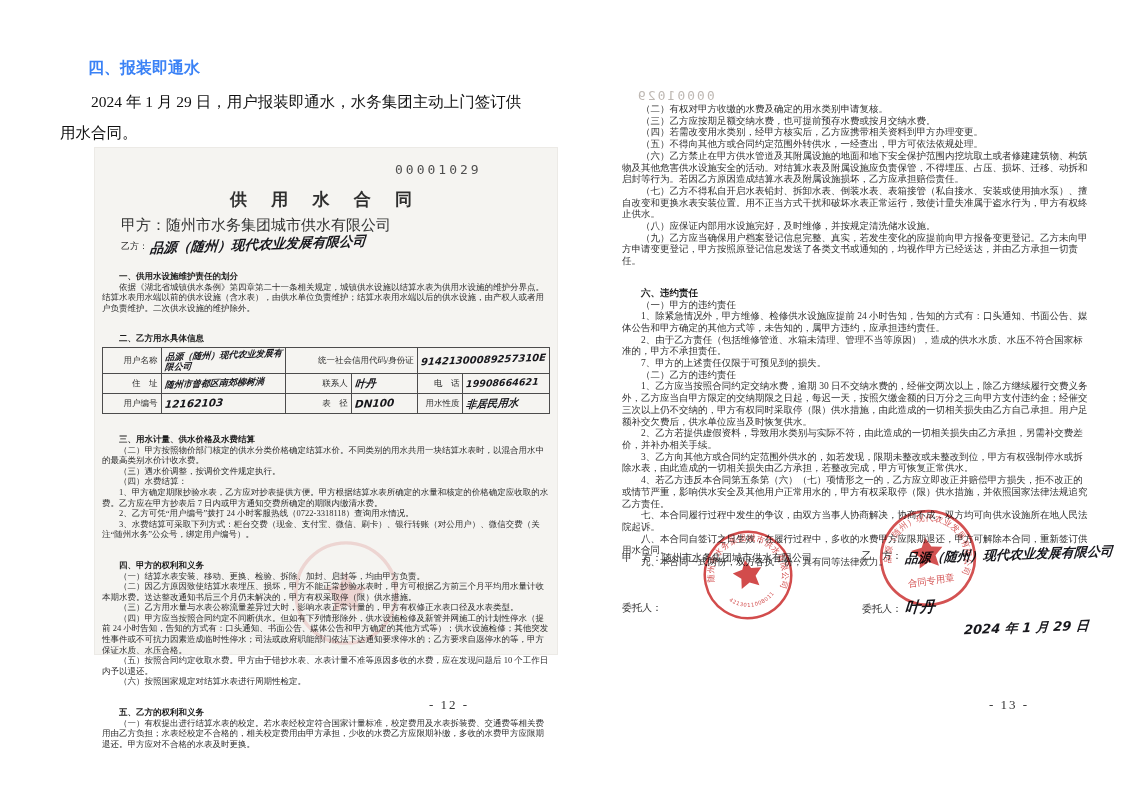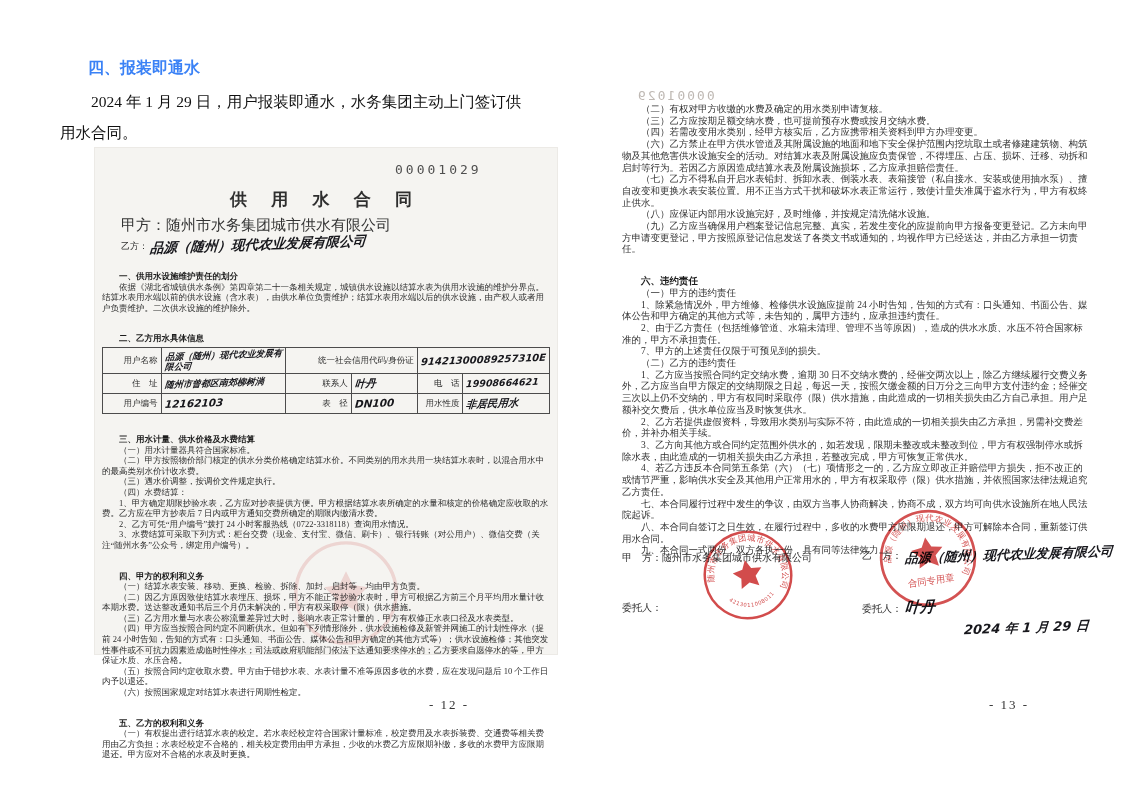--- a/index.html
+++ b/index.html
@@ -92,21 +92,20 @@
           <td class="lb">表　径</td>
           <td><span class="hw tv">DN100</span></td>
           <td class="lb">用水性质</td>
           <td><span class="hw tv">非居民用水</span></td>
         </tr>
       </tbody>
         </table>
 
       <div>
           <div class="cpara p-h">三、用水计量、供水价格及水费结算</div>
-          <div class="cpara">（一）用水计量器具符合国家标准。</div>
           <div class="cpara">（二）甲方按照物价部门核定的供水分类价格确定结算水价。不同类别的用水共用一块结算水表时，以混合用水中的最高类别水价计收水费。</div>
           <div class="cpara">（三）遇水价调整，按调价文件规定执行。</div>
           <div class="cpara">（四）水费结算：</div>
           <div class="cpara">1、甲方确定期限抄验水表，乙方应对抄表提供方便。甲方根据结算水表所确定的水量和核定的价格确定应收取的水费。乙方应在甲方抄表后 7 日内或甲方通知交费所确定的期限内缴清水费。</div>
           <div class="cpara">2、乙方可凭“用户编号”拨打 24 小时客服热线（0722-3318118）查询用水情况。</div>
           <div class="cpara">3、水费结算可采取下列方式：柜台交费（现金、支付宝、微信、刷卡）、银行转账（对公用户）、微信交费（关注“随州水务”公众号，绑定用户编号）。</div>
           <div class="cpara p-h">四、甲方的权利和义务</div>
           <div class="cpara">（一）结算水表安装、移动、更换、检验、拆除、加封、启封等，均由甲方负责。</div>
           <div class="cpara">（二）因乙方原因致使结算水表埋压、损坏，甲方不能正常抄验水表时，甲方可根据乙方前三个月平均用水量计收本期水费。送达整改通知书后三个月仍未解决的，甲方有权采取停（限）供水措施。</div>
           <div class="cpara">（三）乙方用水量与水表公称流量差异过大时，影响水表正常计量的，甲方有权修正水表口径及水表类型。</div>
@@ -122,20 +121,21 @@
       <circle cx="50" cy="50" r="44" fill="none" stroke="#d96c6c" stroke-width="3"></circle>
       <polygon fill="#d96c6c" points="50,31 55.9,42.9 69,44.9 59.5,54.1 61.7,67.2 50,61 38.3,67.2 40.5,54.1 31,44.9 44.1,42.9"></polygon>
     </svg>
   </div>
 
   <div class="abs mirror-serial">00001029</div>
   <div class="abs rbody">
       <div class="cpara">（二）有权对甲方收缴的水费及确定的用水类别申请复核。</div>
       <div class="cpara">（三）乙方应按期足额交纳水费，也可提前预存水费或按月交纳水费。</div>
       <div class="cpara">（四）若需改变用水类别，经甲方核实后，乙方应携带相关资料到甲方办理变更。</div>
+      <div class="cpara">（五）不得向其他方或合同约定范围外转供水，一经查出，甲方可依法依规处理。</div>
       <div class="cpara">（六）乙方禁止在甲方供水管道及其附属设施的地面和地下安全保护范围内挖坑取土或者修建建筑物、构筑物及其他危害供水设施安全的活动。对结算水表及附属设施应负责保管，不得埋压、占压、损坏、迁移、动拆和启封等行为。若因乙方原因造成结算水表及附属设施损坏，乙方应承担赔偿责任。</div>
       <div class="cpara">（七）乙方不得私自开启水表铅封、拆卸水表、倒装水表、表箱接管（私自接水、安装或使用抽水泵）、擅自改变和更换水表安装位置。用不正当方式干扰和破坏水表正常运行，致使计量失准属于盗水行为，甲方有权终止供水。</div>
       <div class="cpara">（八）应保证内部用水设施完好，及时维修，并按规定清洗储水设施。</div>
       <div class="cpara">（九）乙方应当确保用户档案登记信息完整、真实，若发生变化的应提前向甲方报备变更登记。乙方未向甲方申请变更登记，甲方按照原登记信息发送了各类文书或通知的，均视作甲方已经送达，并由乙方承担一切责任。</div>
       <div class="cpara p-h">六、违约责任</div>
       <div class="cpara">（一）甲方的违约责任</div>
       <div class="cpara">1、除紧急情况外，甲方维修、检修供水设施应提前 24 小时告知，告知的方式有：口头通知、书面公告、媒体公告和甲方确定的其他方式等，未告知的，属甲方违约，应承担违约责任。</div>
       <div class="cpara">2、由于乙方责任（包括维修管道、水箱未清理、管理不当等原因），造成的供水水质、水压不符合国家标准的，甲方不承担责任。</div>
       <div class="cpara">7、甲方的上述责任仅限于可预见到的损失。</div>
       <div class="cpara">（二）乙方的违约责任</div>

